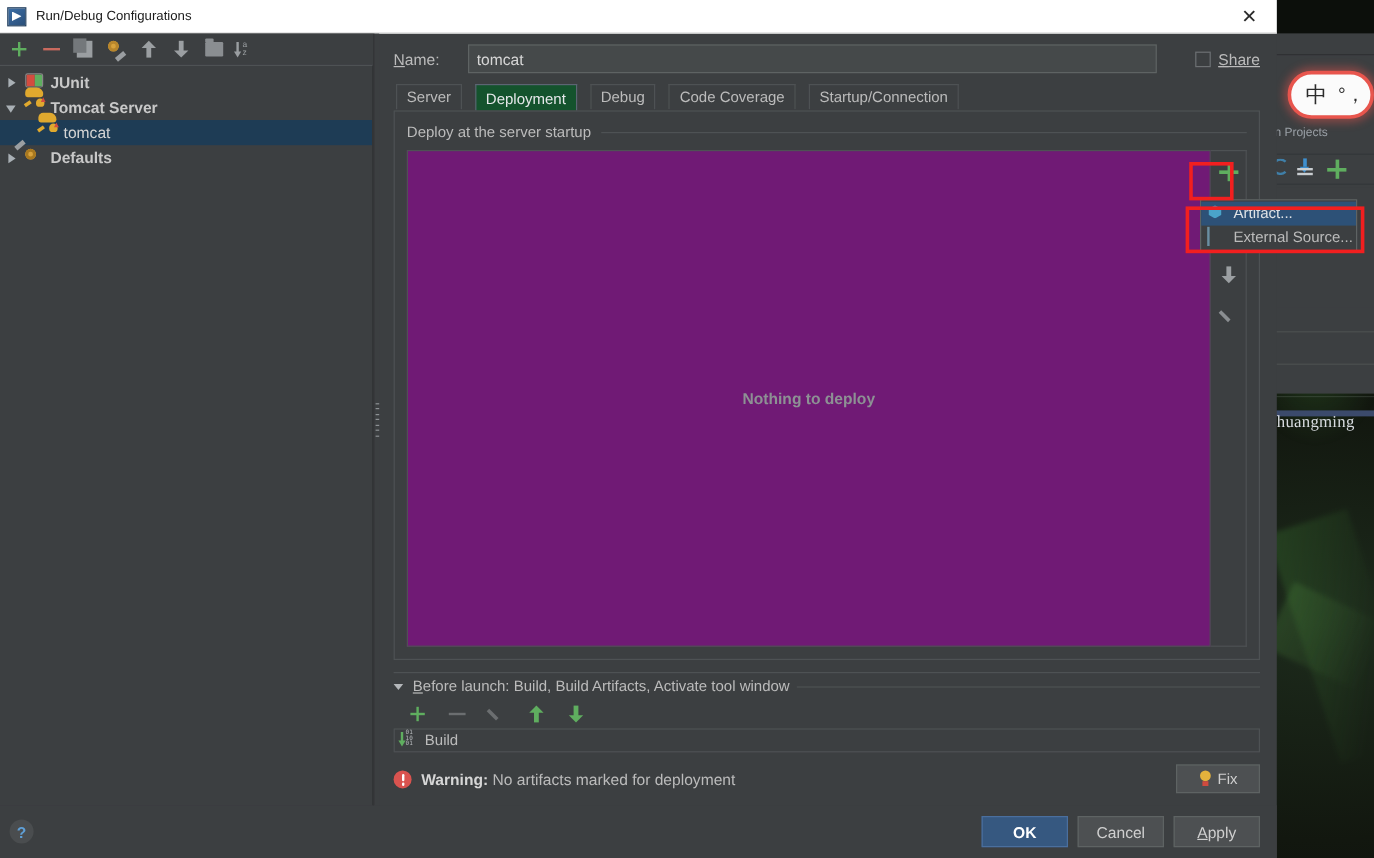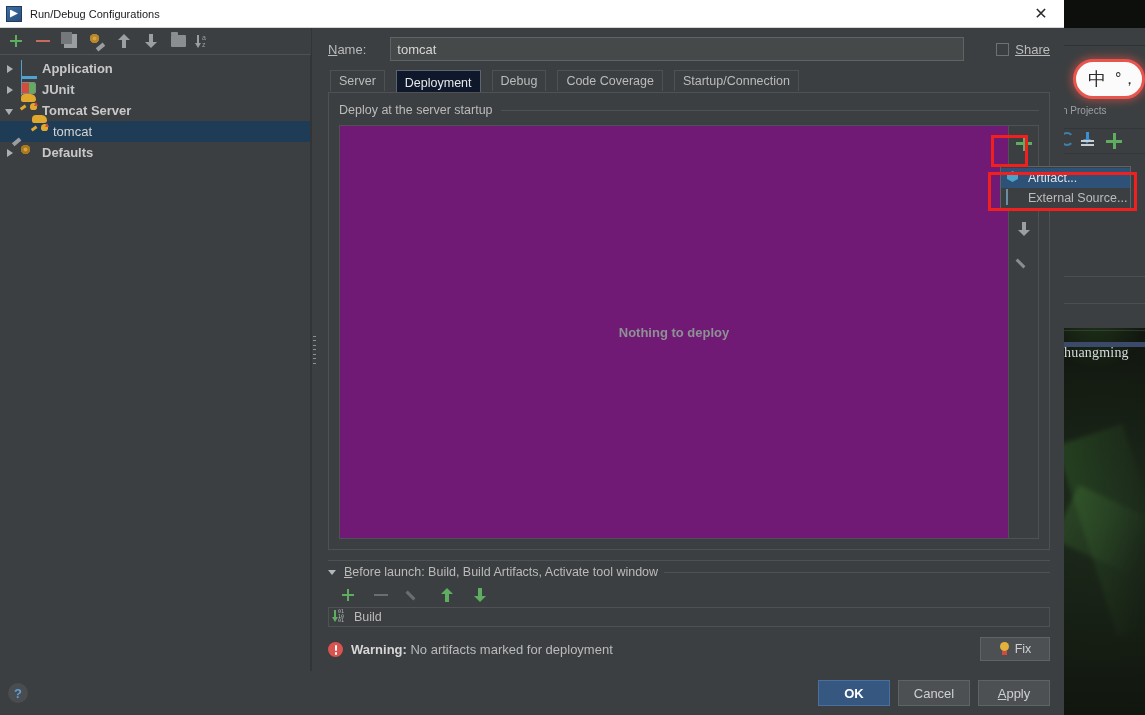--- a/index.html
+++ b/index.html
@@ -167,21 +167,21 @@
   }
   .share-label { font-size: 13px; color: #bbbbbb; text-decoration: underline; }
 
   .tabs { display: flex; align-items: flex-start; height: 22px; gap: 12px; padding-left: 2px; }
   .tab {
     height: 21px; padding: 0 8px; font-size: 12.5px; color: #bbbbbb;
     display: flex; align-items: center; background: #3c3f41;
     border: 1px solid #4e5254; border-bottom: none; margin-right: -1px; cursor: default;
   }
   .tab.active {
-    background: #0f172a; color: #e6e8ea; height: 24px;
+    background: #14532d; color: #e6e8ea; height: 24px;
     border: 1px solid #5d6473; border-bottom: none;
   }
 
   .tab-content {
     flex: 1; border: 1px solid #4e5254; background: #3c3f41;
     position: relative; padding: 8px 10px 10px 10px; display:flex; flex-direction:column;
   }
   .group-header { display: flex; align-items: center; gap: 8px; height: 18px; }
   .group-title { font-size: 12.5px; color: #bbbbbb; white-space: nowrap; }
   .group-line { flex: 1; height: 1px; background: #4e5254; }
@@ -434,25 +434,20 @@
             </div>
           <div class="tb-btn">
             <div class="sort-ico">
                 <span class="ar"></span>
                 <span class="az">a<br>z</span>
               </div>
           </div>
         </div>
 
         <div class="tree">
-          <div class="tree-row bold">
-            <span class="twisty closed"></span>
-            <span class="ico"><span class="ico-app"></span></span>
-            <span>Application</span>
-          </div>
           <div class="tree-row bold">
             <span class="twisty closed"></span>
             <span class="ico">
                 <span class="ico-junit">
                   <i></i>
                   <i></i>
                 </span>
               </span>
             <span>JUnit</span>
           </div>

